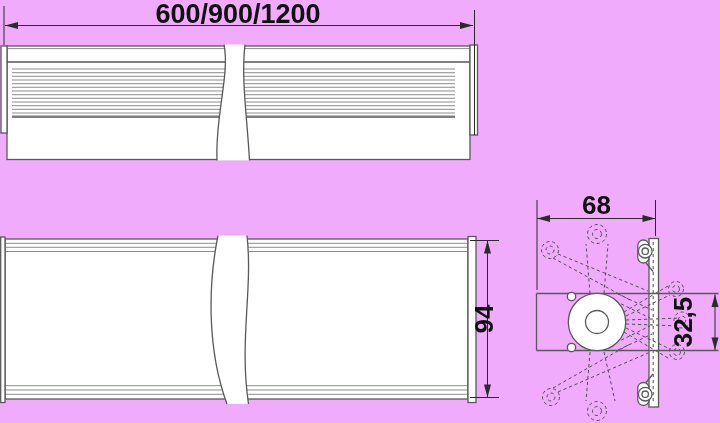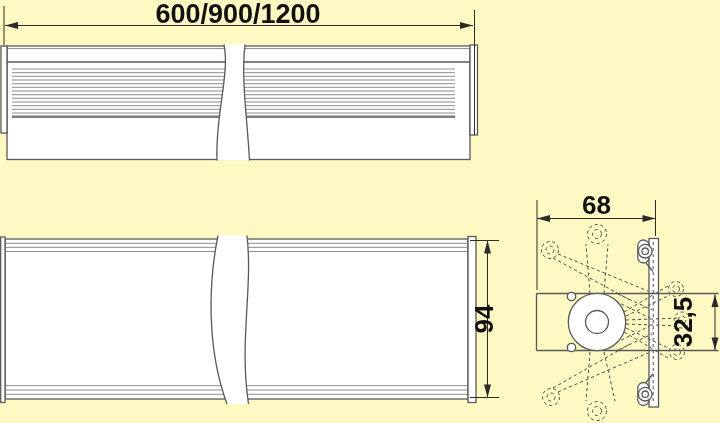--- a/index.html
+++ b/index.html
@@ -1,16 +1,16 @@
 <!DOCTYPE html>
 <html><head>
 <meta charset="utf-8">
 <style>
   html,body{margin:0;padding:0;background:#ffffff;}
-  .canvas{position:relative;width:720px;height:423px;background:#fef9c3;overflow:hidden;}
+  .canvas{position:relative;width:720px;height:423px;background:#f0abfc;overflow:hidden;}
   svg{display:block;}
   .ln   { stroke:#595959; stroke-width:1.3; fill:none; }
   .lnf  { stroke:#595959; stroke-width:1.3; fill:#ffffff; }
   .thin { stroke:#8d8d8d; stroke-width:1; fill:none; }
   .thick{ stroke:#7d7d7d; stroke-width:2.6; fill:none; }
   .dim  { stroke:#2b2b2b; stroke-width:1; fill:none; }
   .arr  { fill:#2b2b2b; stroke:none; }
   .dash { stroke:#4f4f4f; stroke-width:1; fill:none; stroke-dasharray:3.2 2.8; }
   .mask { fill:#ffffff; stroke:none; }
   text.dimtxt{

